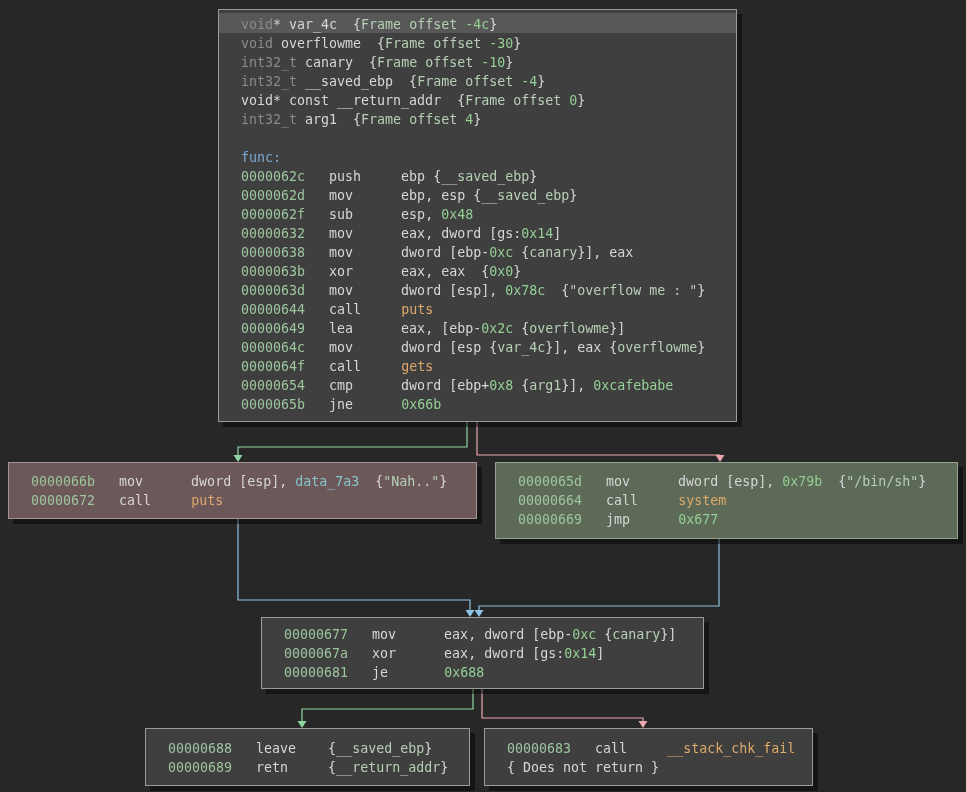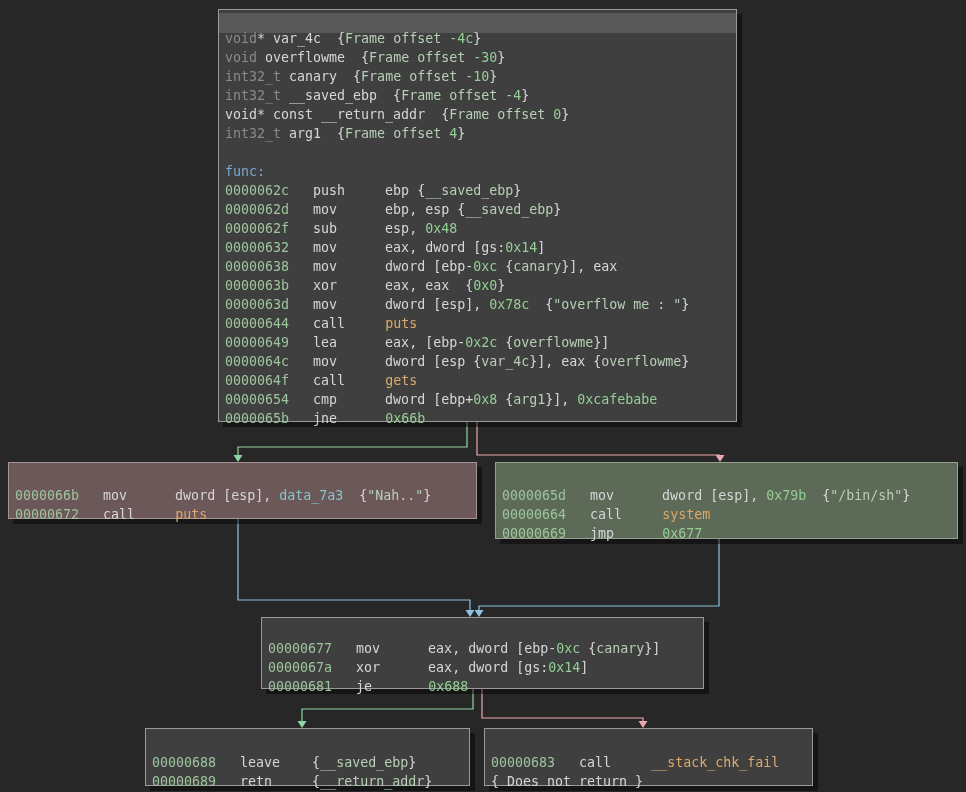--- a/index.html
+++ b/index.html
@@ -17,21 +17,21 @@
   }
   .bb {
     position: absolute;
     box-sizing: border-box;
     border: 1px solid #989898;
     box-shadow: 5px 5px 0 0 rgba(0,0,0,0.45);
     font-size: 13.3px;
     line-height: 19px;
     white-space: pre;
   }
-  .bb .lines { position: relative; z-index: 1; padding-left: 6px; margin-top: 14px; }
+  .bb .lines { position: relative; z-index: 1; padding-left: 22px; }
   .asm-line { height: 19px; }
   .sel-bar {
     position: absolute; left: 0; right: 0; height: 20px;
     z-index: 0;
   }
 </style>
 </head>
 <body style="background: rgb(39, 39, 39);">
 
 <div id="graph" style="width: 966px; height: 792px; background: rgb(39, 39, 39);">

